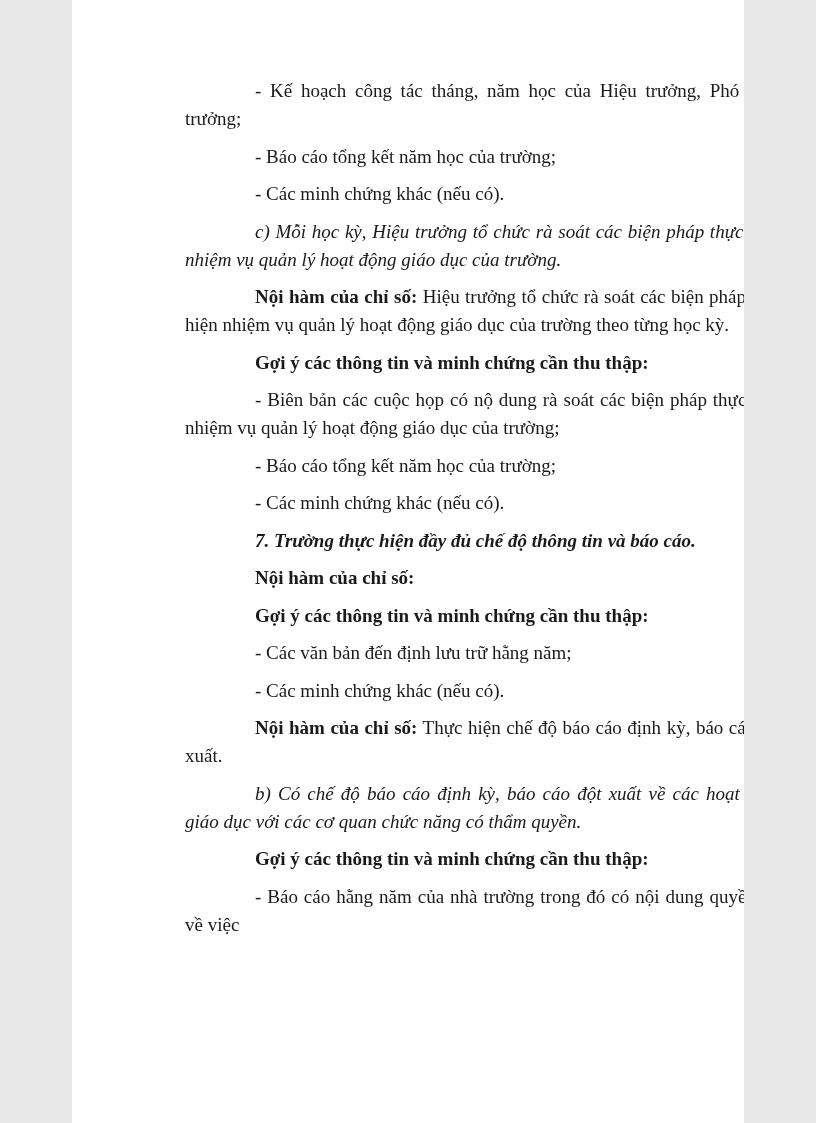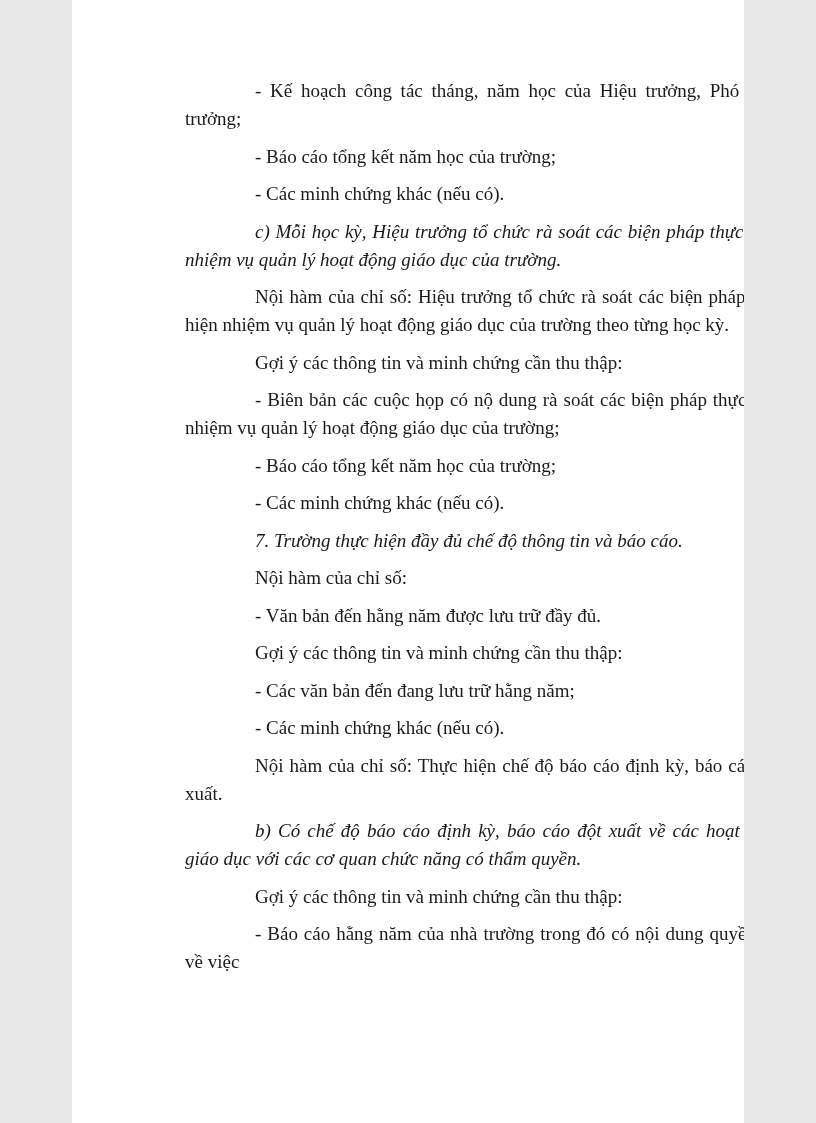--- a/index.html
+++ b/index.html
@@ -25,23 +25,23 @@
     width: 600px;
     font-size: 19px;
     line-height: 28px;
   }
   .para {
     margin: 0 0 9.5px 0;
     text-indent: 70px;
     text-align: justify;
     hyphens: none;
   }
-  .bold   { font-weight: normal; }
+  .bold   { font-weight: bold; }
   .italic { font-style: italic; }
-  .bold-italic { font-weight: normal; font-style: italic; }
+  .bold-italic { font-weight: bold; font-style: italic; }
 </style>
 </head>
 <body>
 
 <div class="page">
   <div class="content">
 
     <p class="para">- Kế hoạch công tác tháng, năm học của Hiệu trưởng, Phó Hiệu trưởng;</p>
     <p class="para">- Báo cáo tổng kết năm học của trường;</p>
     <p class="para">- Các minh chứng khác (nếu có).</p>
@@ -54,25 +54,24 @@
 
     <p class="para">- Biên bản các cuộc họp có nộ dung rà soát các biện pháp thực hiện nhiệm vụ quản lý hoạt động giáo dục của trường;</p>
     <p class="para">- Báo cáo tổng kết năm học của trường;</p>
     <p class="para">- Các minh chứng khác (nếu có).</p>
 
     <p class="para bold-italic">7. Trường thực hiện đầy đủ chế độ thông tin và báo cáo.</p>
 
 
     <p class="para bold">Nội hàm của chỉ số:</p>
 
-    <p class="para">- Văn bản đến hằng năm được lưu trữ đầy đủ.</p>
 
     <p class="para bold">Gợi ý các thông tin và minh chứng cần thu thập:</p>
 
-    <p class="para">- Các văn bản đến đang lưu trữ hằng năm;</p>
+    <p class="para">- Các văn bản đến định lưu trữ hằng năm;</p>
     <p class="para">- Các minh chứng khác (nếu có).</p>
 
     <p class="para"><span class="bold">Nội hàm của chỉ số:</span> <span>Thực hiện chế độ báo cáo định kỳ, báo cáo đột xuất.</span></p>
 
     <p class="para italic">b) Có chế độ báo cáo định kỳ, báo cáo đột xuất về các hoạt động giáo dục với các cơ quan chức năng có thẩm quyền.</p>
 
     <p class="para bold">Gợi ý các thông tin và minh chứng cần thu thập:</p>
 
     <p class="para">- Báo cáo hằng năm của nhà trường trong đó có nội dung quyền giá về việc</p>
 

